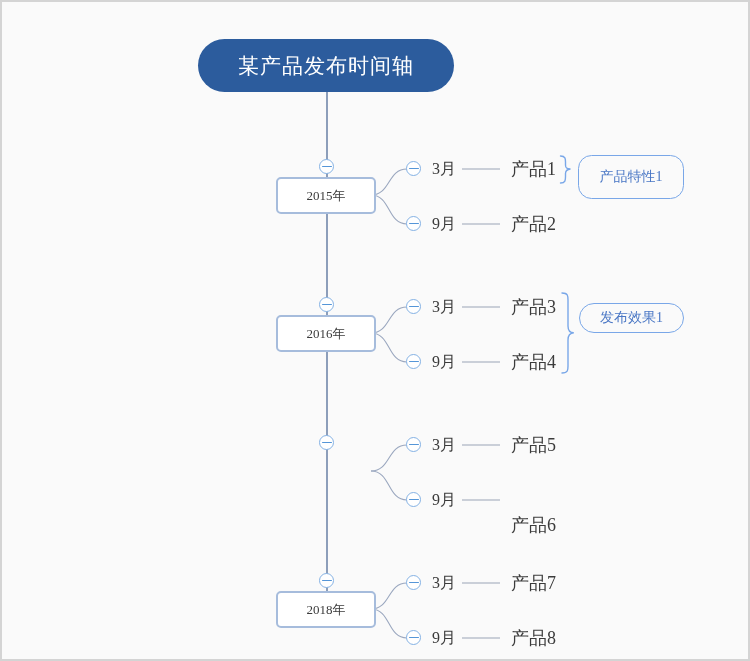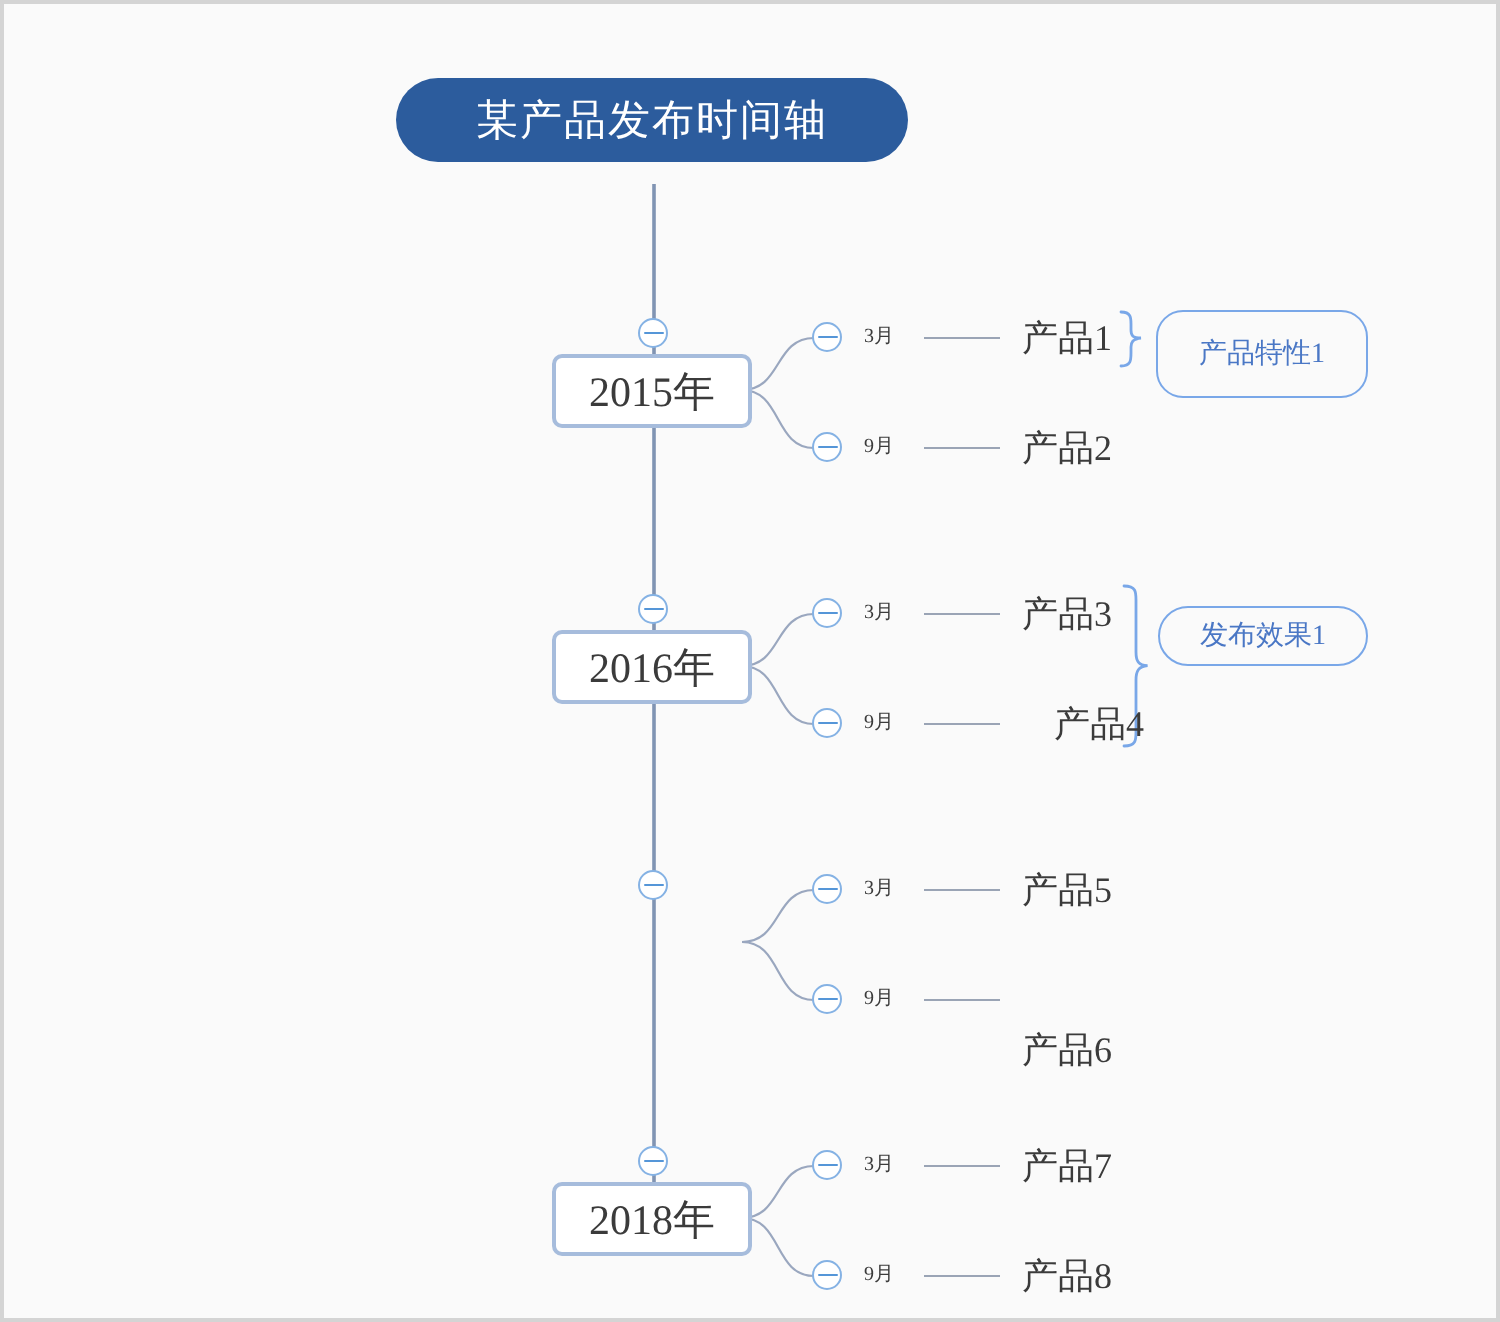--- a/index.html
+++ b/index.html
@@ -10,45 +10,45 @@
     overflow:hidden;
     font-family:"Liberation Serif","DejaVu Serif",serif;
   }
   svg.layer { position:absolute; left:0; top:0; width:750px; height:661px; }
   .trunk   { stroke:var(--timeline-line,#8094b3); stroke-width:1.8; fill:none; }
   .branch  { stroke:var(--branch-line,#9aa7bf);  stroke-width:1.1; fill:none; }
   .connector { stroke:var(--connector-line,#9aa4b5); stroke-width:1.1; fill:none; }
   .brace   { stroke:var(--brace,#79a7e8); stroke-width:1.4; fill:none; stroke-linecap:round; }
 
   .root-pill {
-    position:absolute; left:196px; top:37px; width:256px; height:42px;
+    position:absolute; left:196px; top:37px; width:256px; height:53px;
     background:var(--root-fill,#2c5c9d); border-radius:27px;
     color:var(--root-text,#ffffff); font-size:21px; letter-spacing:1px;
     font-family:"Liberation Sans","DejaVu Sans",sans-serif;
     display:flex; align-items:center; justify-content:center;
   }
   .year-node {
     position:absolute; left:274px; width:100px; height:37px; box-sizing:border-box;
     background:var(--node-fill,#ffffff);
     border:2px solid var(--node-border,#a6bcdc); border-radius:5px;
     display:flex; align-items:center; justify-content:center;
-    font-size:21px; color:var(--text,#3b3b3b);
+    font-size:13px; color:var(--text,#3b3b3b);
   }
   .collapse {
     position:absolute; width:15px; height:15px; box-sizing:border-box;
     background:#ffffff; border:1.5px solid var(--collapse-border,#85b2e4);
     border-radius:50%; cursor:pointer;
   }
   .collapse::after {
     content:""; position:absolute; left:1.5px; right:1.5px; top:50%; height:1.8px;
     margin-top:-1px; background:var(--collapse-minus,#5596d8); border-radius:1px;
   }
   .month-label {
     position:absolute; left:430px; width:36px; height:20px; line-height:20px;
-    font-size:10px; color:var(--text,#3b3b3b); white-space:nowrap;
+    font-size:16px; color:var(--text,#3b3b3b); white-space:nowrap;
   }
   .product-label {
     position:absolute; left:509px; height:20px; line-height:20px;
     font-size:18px; color:var(--text,#3b3b3b); white-space:nowrap;
   }
   .callout {
     position:absolute; box-sizing:border-box; background:transparent;
     border:1.5px solid var(--callout-border,#79a7e8);
     color:var(--callout-text,#4a77c5); font-size:14px;
     display:flex; align-items:center; justify-content:center; white-space:nowrap;
@@ -98,21 +98,21 @@
   <div class="product-label" style="top:212px;">产品2</div>
   <div class="callout callout-1">产品特性1</div>
 
   <div class="collapse" style="left:317px;top:295px;"></div>
   <div class="year-node" style="top:313px;">2016年</div>
   <div class="collapse" style="left:404px;top:297px;"></div>
   <div class="month-label" style="top:295px;">3月</div>
   <div class="product-label" style="top:295px;">产品3</div>
   <div class="collapse" style="left:404px;top:352px;"></div>
   <div class="month-label" style="top:350px;">9月</div>
-  <div class="product-label" style="top:350px;margin-left:16px;">产品4</div>
+  <div class="product-label" style="top:350px;">产品4</div>
   <div class="callout callout-2">发布效果1</div>
 
   <div class="collapse" style="left:317px;top:433px;"></div>
   <div class="collapse" style="left:404px;top:435px;"></div>
   <div class="month-label" style="top:433px;">3月</div>
   <div class="product-label" style="top:433px;">产品5</div>
   <div class="collapse" style="left:404px;top:490px;"></div>
   <div class="month-label" style="top:488px;">9月</div>
   <div class="product-label" style="top:488px;margin-top:25px;">产品6</div>
 

